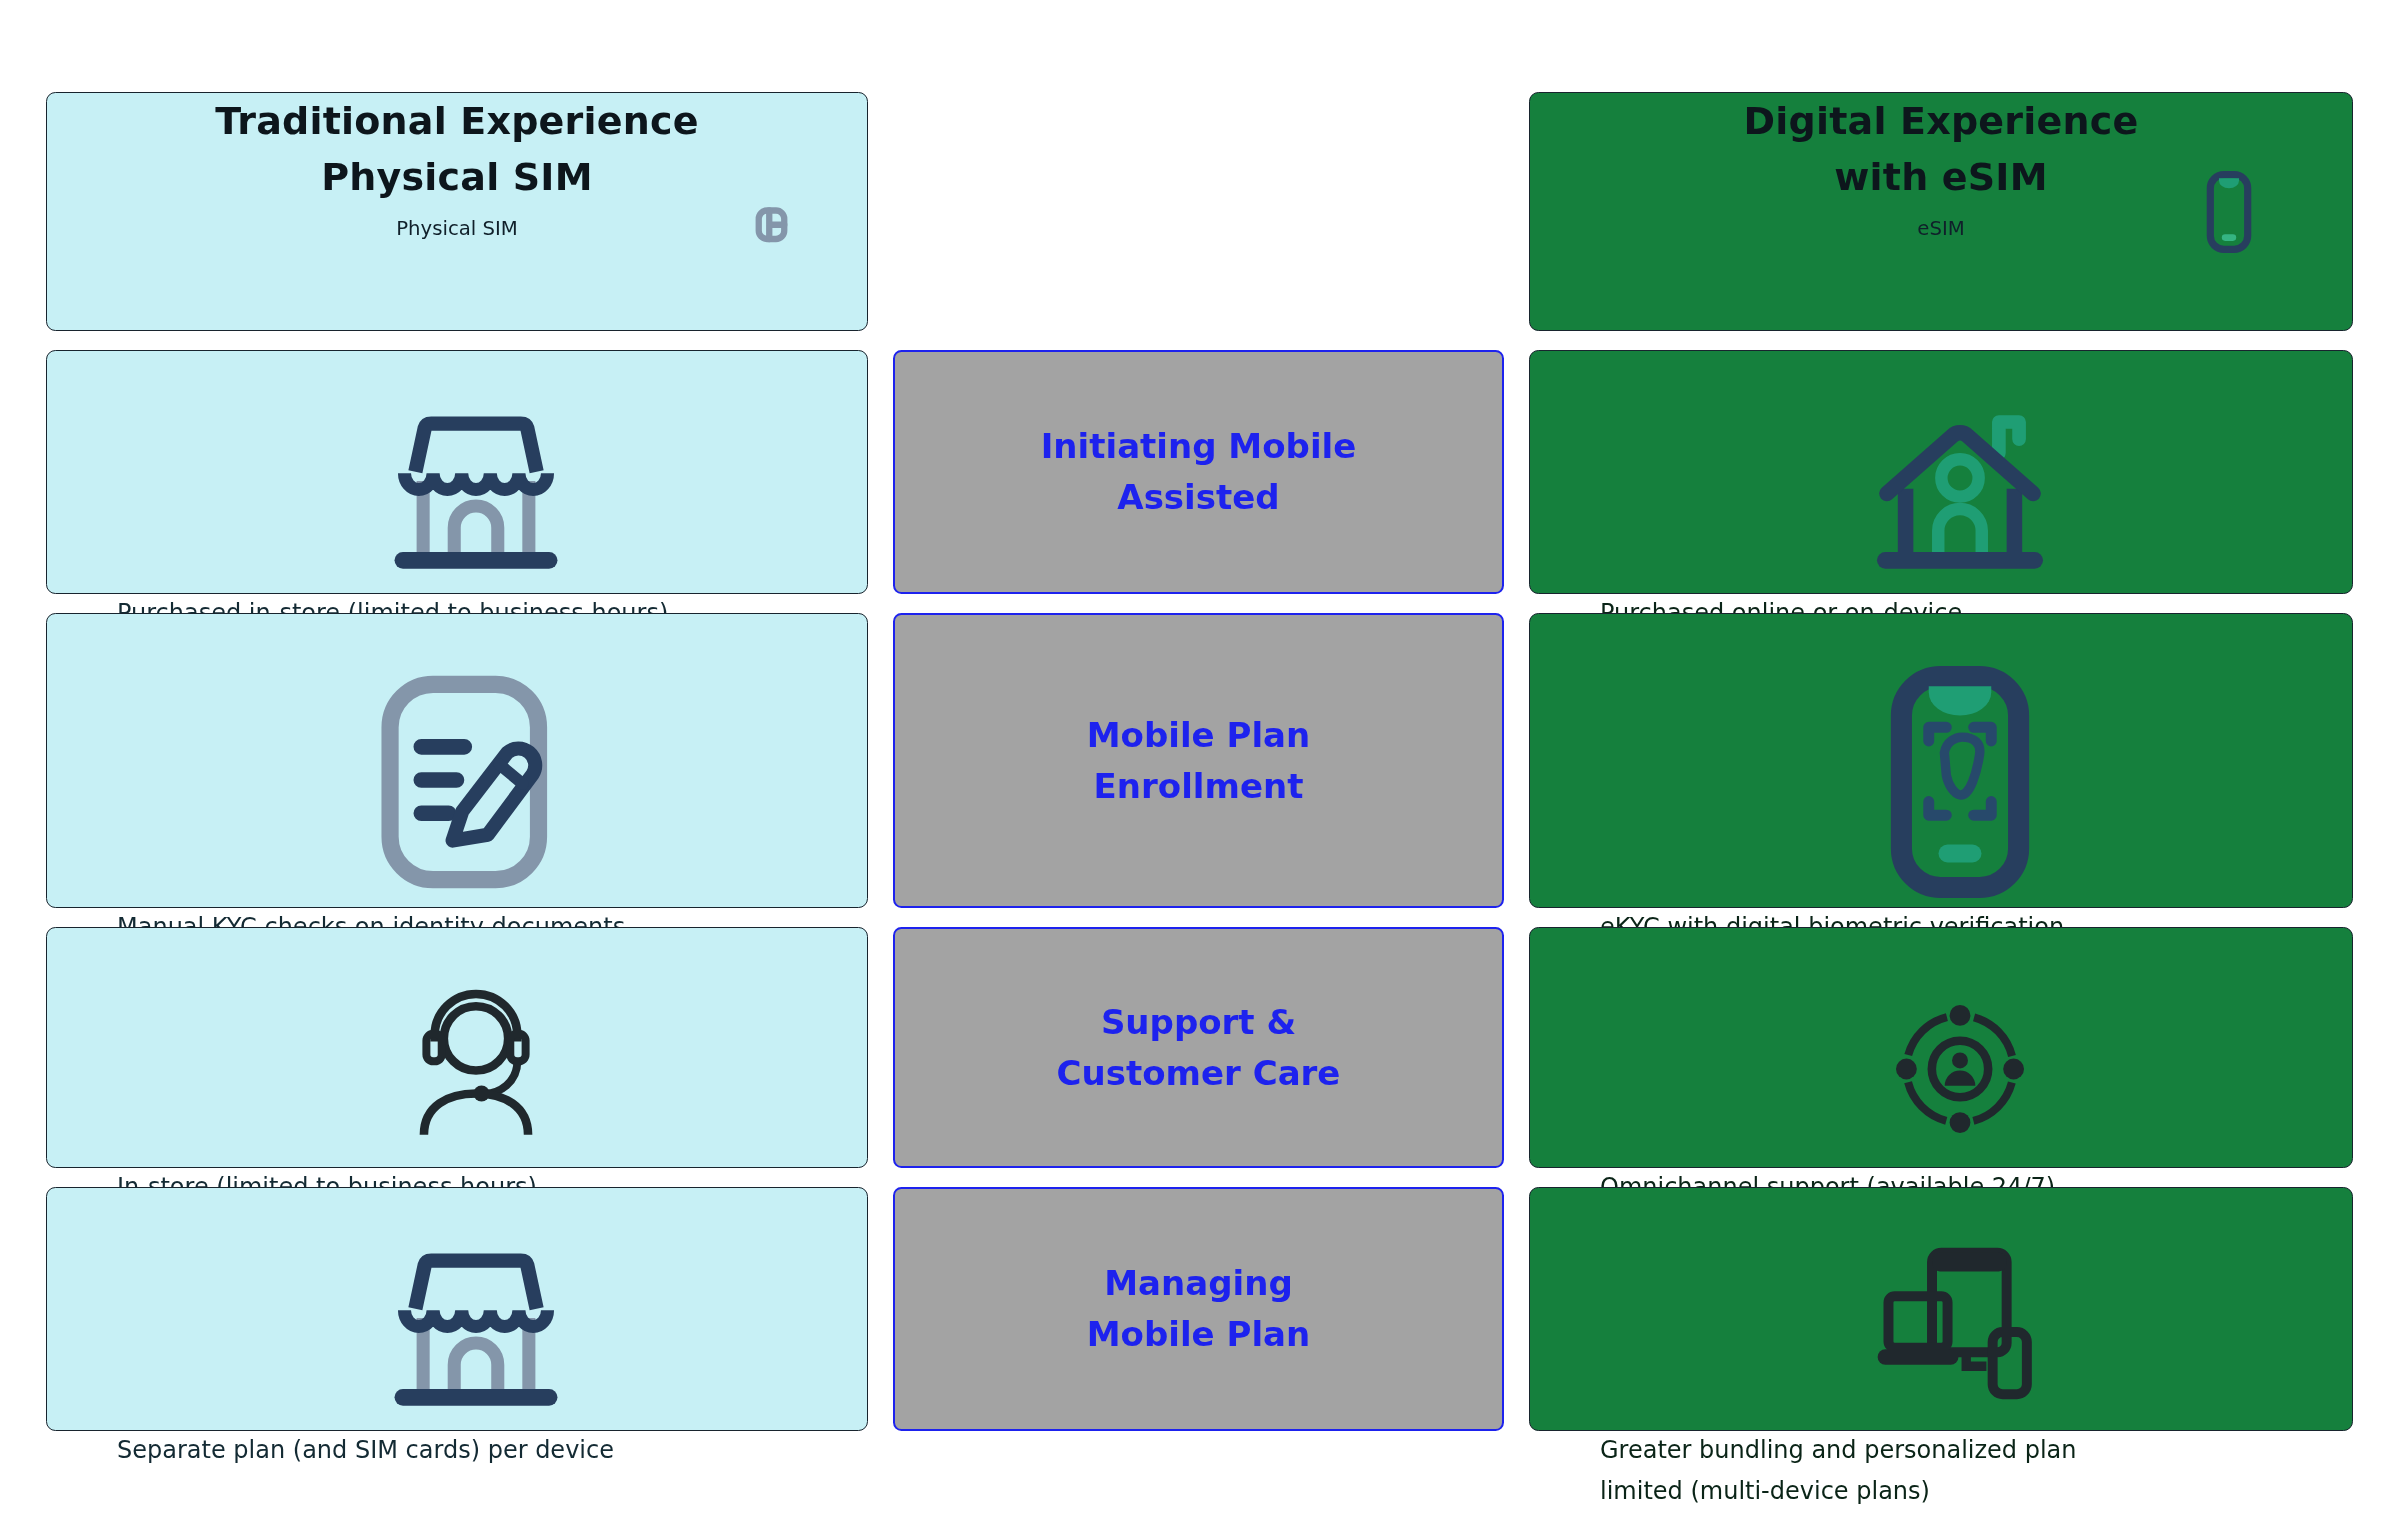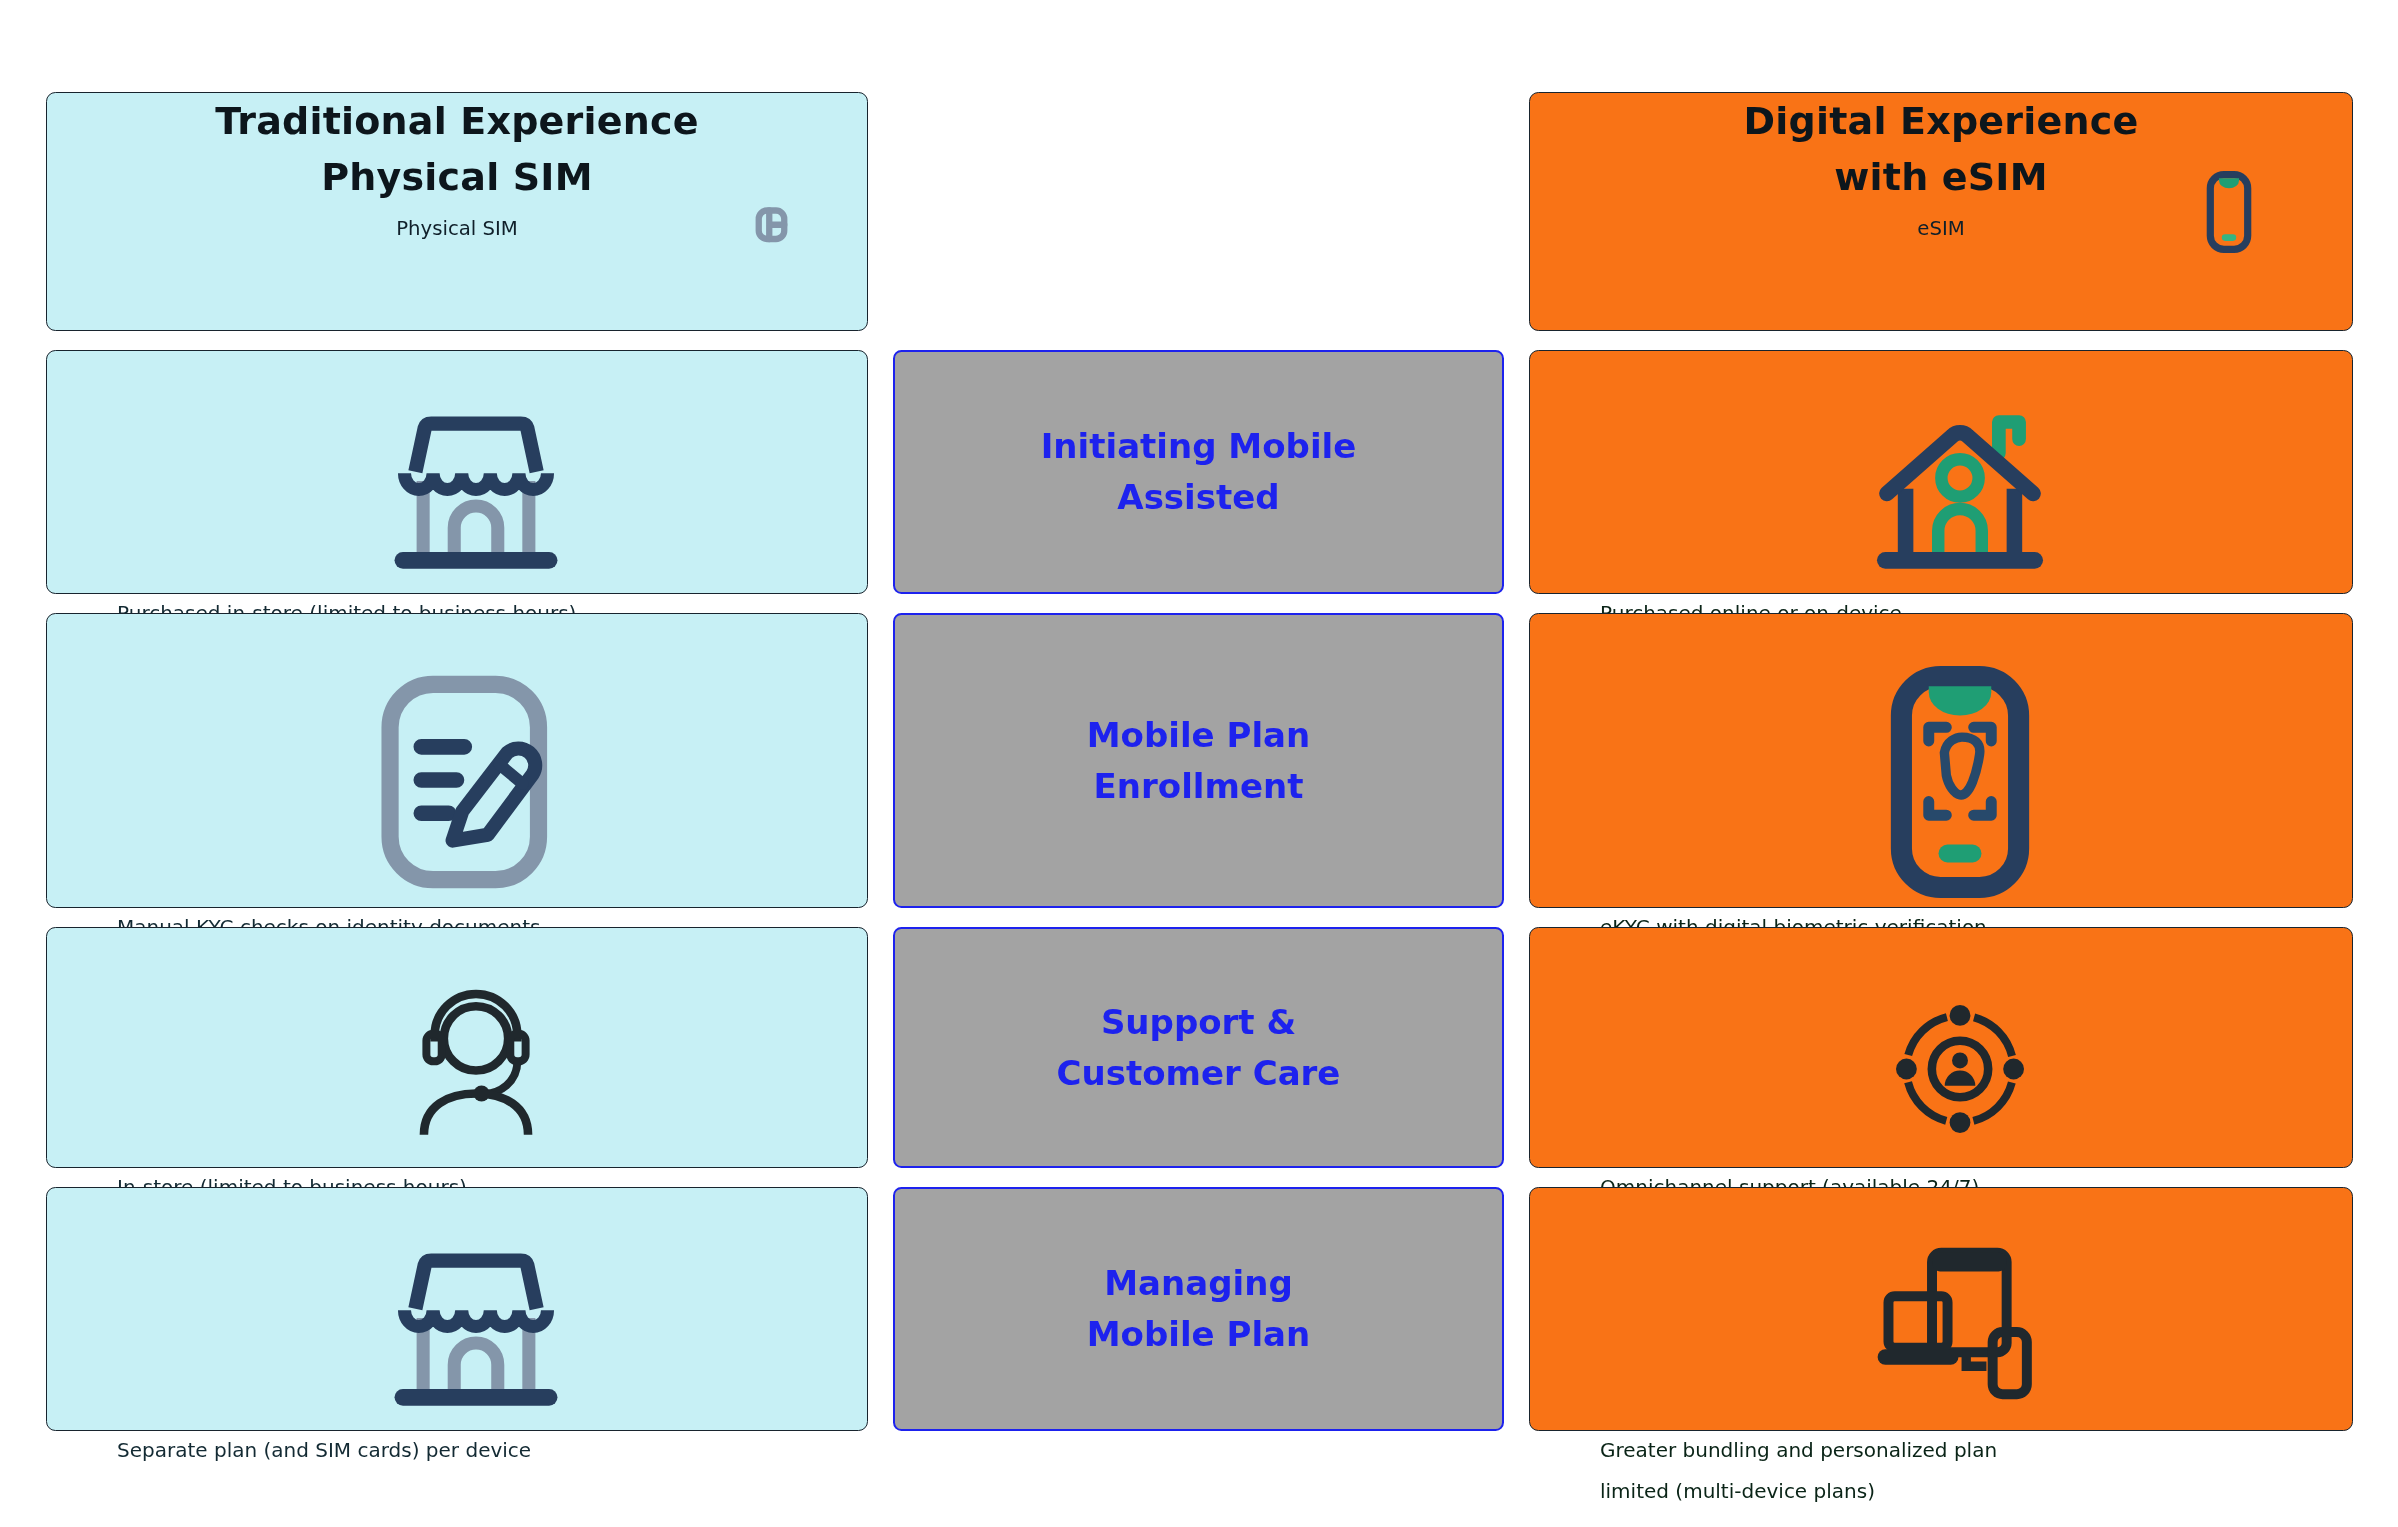--- a/index.html
+++ b/index.html
@@ -4,32 +4,32 @@
 <style>
   html,body{margin:0;padding:0;background:#ffffff;}
   .canvas{position:relative;width:2399px;height:1527px;background:#ffffff;overflow:hidden;
           font-family:"DejaVu Sans","Liberation Sans",sans-serif;}
   .grid{position:absolute;left:46px;top:92px;display:grid;
         grid-template-columns:822px 611px 824px;
         grid-template-rows:239px 244px 295px 241px 244px;
         column-gap:25px;row-gap:19px;}
   .card{border:1.9px solid #18242e;border-radius:9.4px;box-sizing:border-box;position:relative;}
   .cyan{background:#c7f0f5;}
-  .green{background:#f97316;}
+  .green{background:#15803d;}
   .empty{border:none;background:transparent;}
   .header{display:flex;flex-direction:column;align-items:center;justify-content:flex-start;}
   .h-title{font-size:38px;font-weight:700;color:#0d161c;text-align:center;line-height:1.48;letter-spacing:0.2px;}
   .h-sub{margin-top:11.2px;font-size:19.7px;font-weight:500;color:#10202a;}
   .h-icon{position:absolute;top:50%;transform:translateY(-50%);}
   .h-icon.sim{right:52px;width:96px;height:96px;}
   .h-icon.phone{right:77px;width:92px;height:92px;}
   .h-icon svg,.icon62 svg{width:100%;height:100%;display:block;}
   .body-card{padding:43px 32px 0 70px;}
   .icon62{width:60px;height:60px;margin-bottom:22.5px;}
-  .line{margin:0;font-size:20px;line-height:41px;font-weight:400;}
+  .line{margin:0;font-size:24px;line-height:41px;font-weight:400;}
   .cyan .line{color:#132a33;}
   .green .line{color:#0a2417;}
   .stage{background:#a3a3a3;border:2.8px solid #1d22ee;border-radius:8.4px;box-sizing:border-box;
          display:flex;align-items:center;justify-content:center;text-align:center;}
   .stage-text{color:#1d22ee;font-size:34px;font-weight:600;line-height:1.5;}
 </style>
 </head>
 <body>
 
 <div class="canvas">

